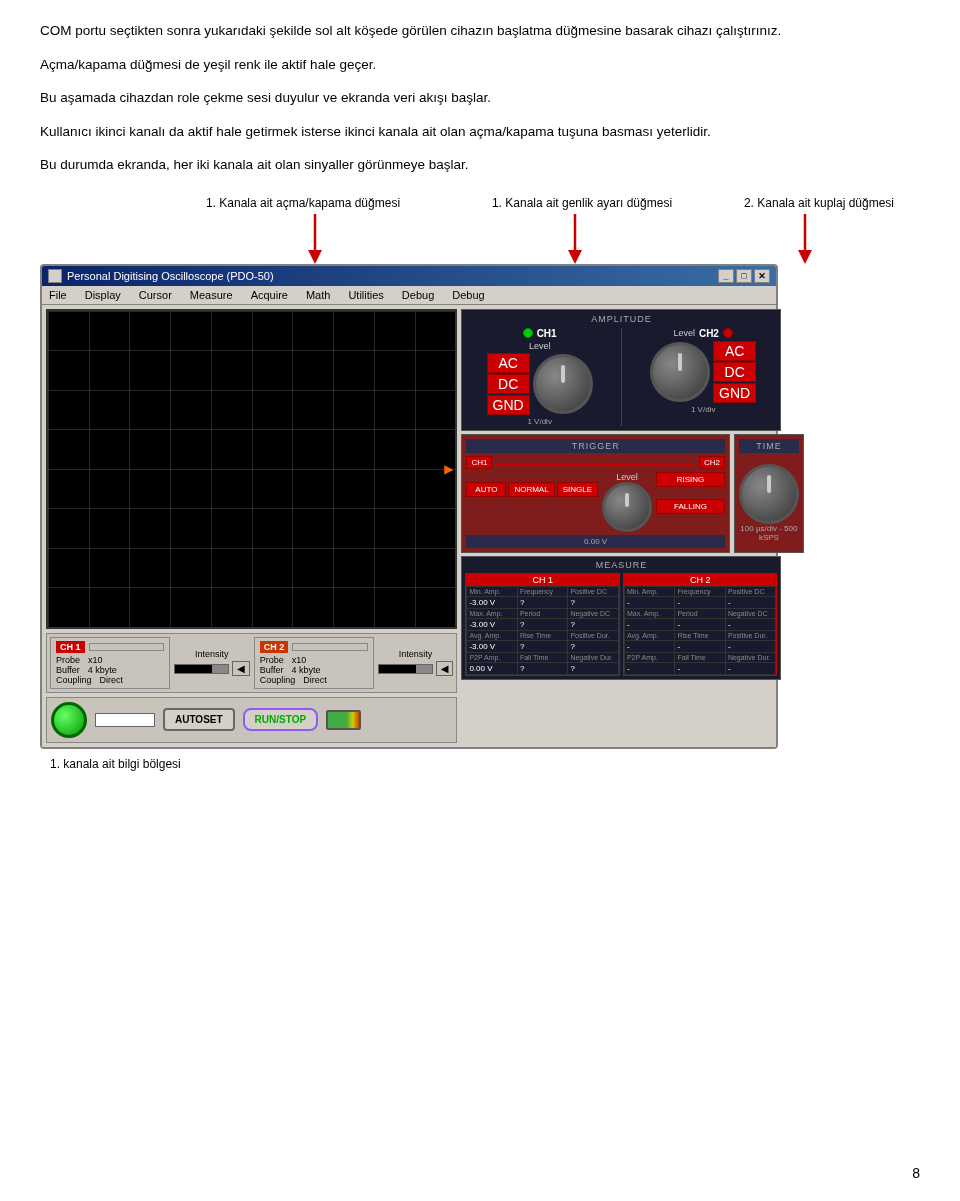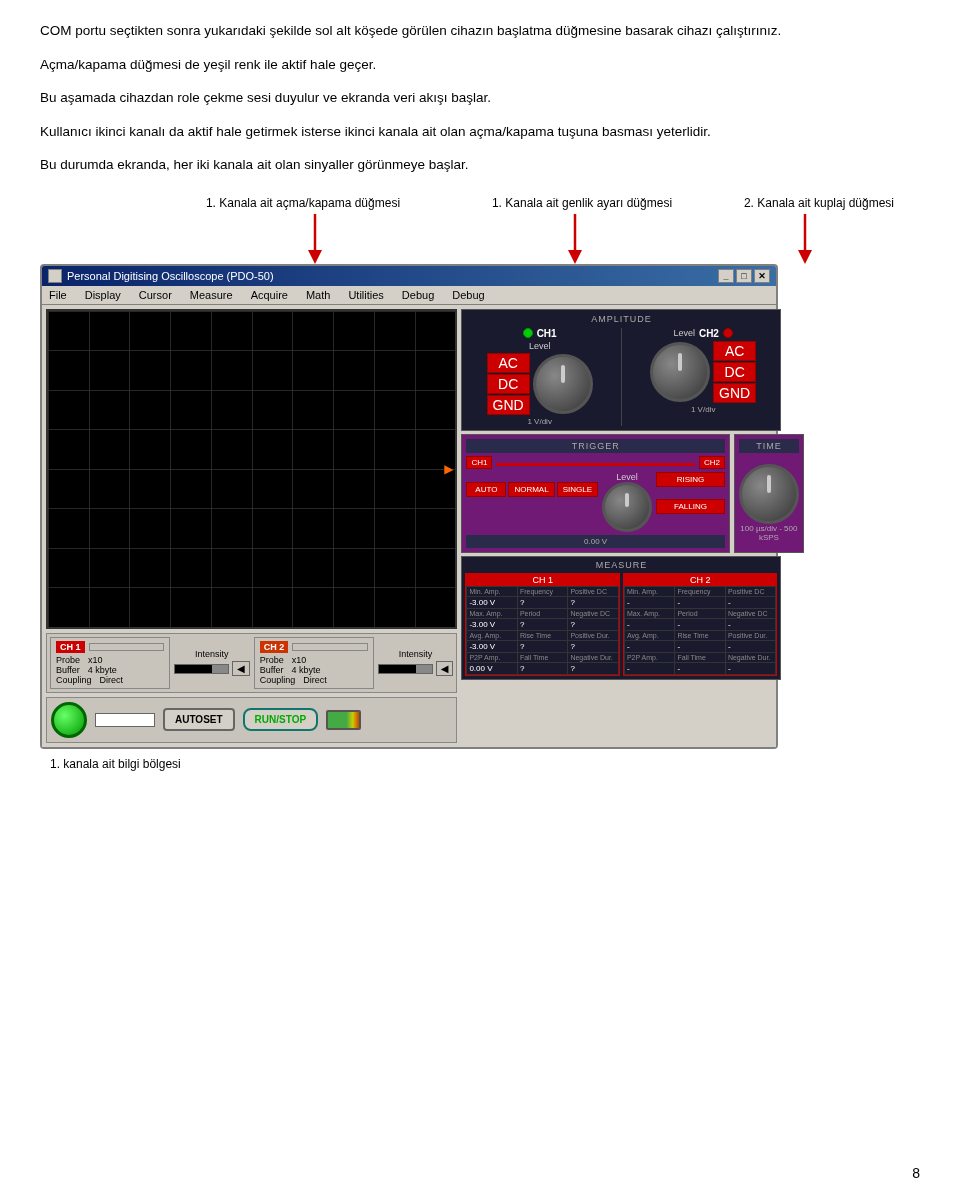--- a/index.html
+++ b/index.html
@@ -264,21 +264,21 @@
     }
 
     .vdiv-label {
       color: #aaa;
       font-size: 8px;
       text-align: center;
     }
 
     
     .trigger-section {
-      background: #701a75;
+      background: #7f1d1d;
       border: 1px solid #555;
       padding: 4px;
     }
 
     .trigger-time-row {
       display: flex;
       gap: 4px;
     }
 
     .trigger-box {
@@ -441,21 +441,21 @@
       border-radius: 4px;
       padding: 4px 10px;
       font-size: 10px;
       font-weight: bold;
       cursor: pointer;
       color: #000;
     }
 
     .btn-runstop {
       background: #d4d0c8;
-      border: 2px solid #0f766e;
+      border: 2px solid #8b5cf6;
       border-radius: 8px;
       padding: 4px 10px;
       font-size: 10px;
       font-weight: bold;
       cursor: pointer;
       color: #00aa00;
     }
 
     .battery-icon {
       width: 35px;

